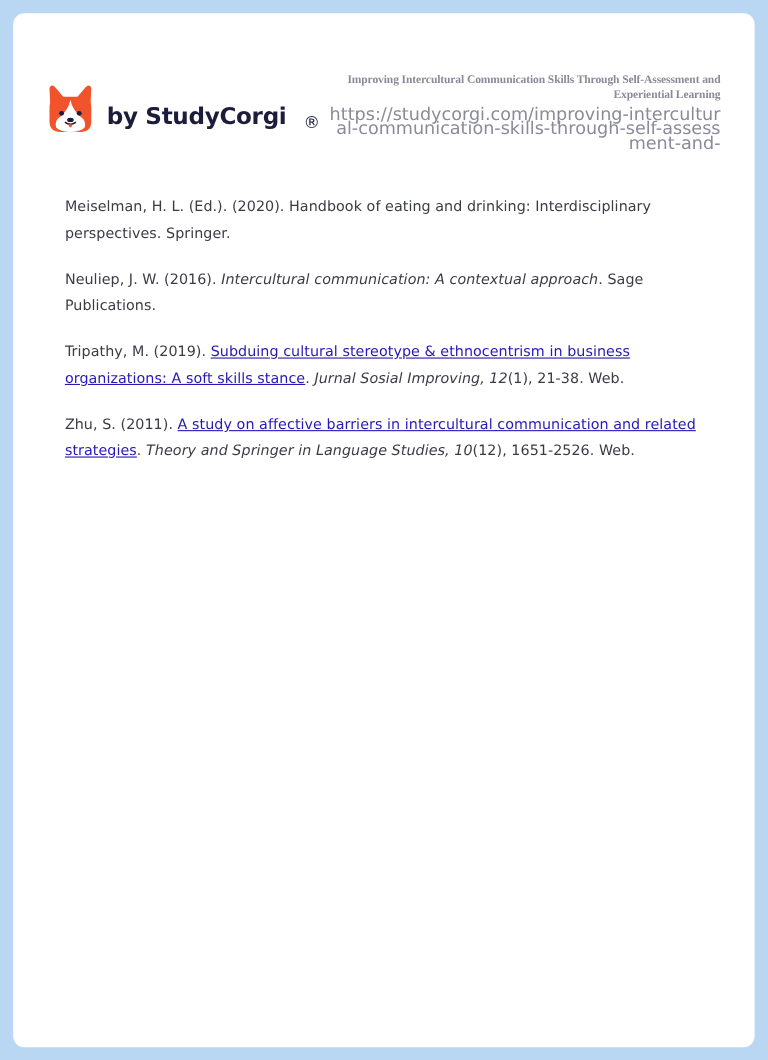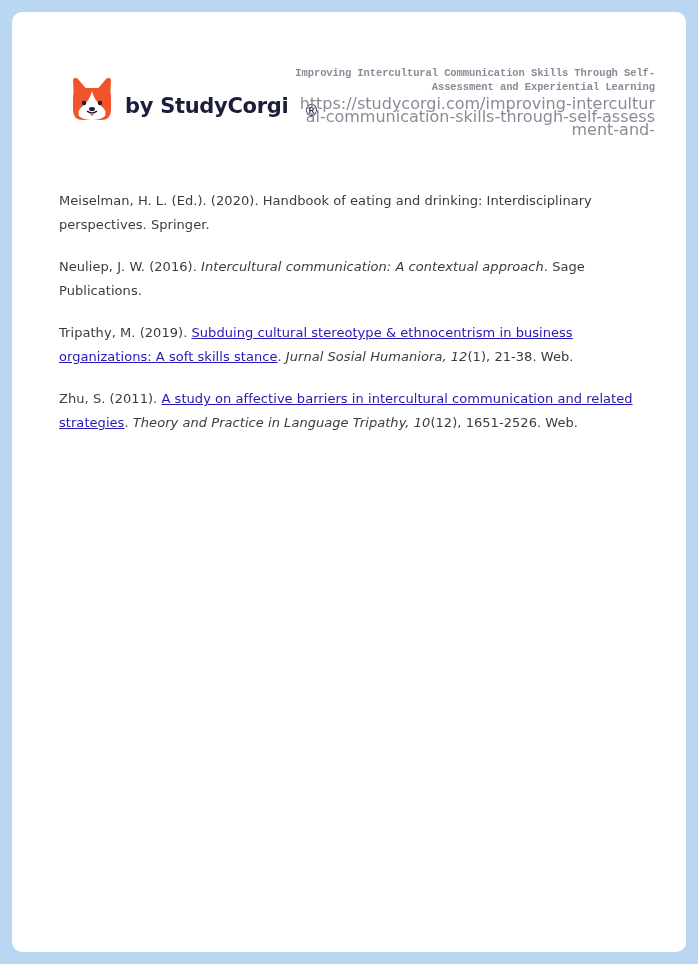--- a/index.html
+++ b/index.html
@@ -25,21 +25,21 @@
     }
     .header {
       position: absolute;
       left: 0;
       top: 0;
       width: 674px;
       height: 140px;
     }
     .logo {
       position: absolute;
-      left: 59px;
+      left: 31px;
       top: 64px;
       display: flex;
       align-items: center;
     }
     .logo-mark {
       width: 42px;
       height: 46px;
       display: block;
     }
     .logo-text {
@@ -61,21 +61,21 @@
       color: #1b1d3a;
     }
     .doc-meta {
       position: absolute;
       right: 31px;
       top: 54px;
       width: 360px;
       text-align: right;
     }
     .doc-title {
-      font-family: Liberation Mono, monospace;
+      font-family: Liberation Serif, serif;
       font-weight: bold;
       font-size: 10.5px;
       line-height: 14px;
       color: #8a8a98;
       letter-spacing: -0.1px;
     }
     .doc-url {
       margin-top: 3px;
       font-family: "DejaVu Sans", sans-serif;
       font-size: 16px;
@@ -87,21 +87,21 @@
       position: absolute;
       left: 47px;
       top: 165px;
       width: 580px;
     }
     .ref {
       font-family: "DejaVu Sans", sans-serif;
       font-size: 13px;
       line-height: 24px;
       color: #3b3b44;
-      margin: 12px 0 18px 0;
+      margin: 0 0 18px 0;
       letter-spacing: 0.05px;
     }
     .ref i {
       font-style: italic;
     }
     .ref a {
       color: #1a0dab;
       color: #2518b5;
       text-decoration: underline;
     }
@@ -149,21 +149,21 @@
     <p class="ref">
       <span>Meiselman, H. L. (Ed.). (2020). Handbook of eating and drinking: Interdisciplinary perspectives. Springer.</span>
     </p>
 
     <p class="ref">
       <span>Neuliep, J. W. (2016). </span><i>Intercultural communication: A contextual approach</i><span>. Sage Publications.</span>
     </p>
 
 
     <p class="ref">
-      <span>Tripathy, M. (2019). </span><a href="#">Subduing cultural stereotype &amp; ethnocentrism in business organizations: A soft skills stance</a><span>. </span><i>Jurnal Sosial Humaniora, </i><i>12</i><span>(1), 21-38. Web.</span>
+      <span>Tripathy, M. (2019). </span><a href="#">Subduing cultural stereotype &amp; ethnocentrism in business organizations: A soft skills stance</a><span>. </span><i>Jurnal Sosial Improving, </i><i>12</i><span>(1), 21-38. Web.</span>
     </p>
 
     <p class="ref">
-      <span>Zhu, S. (2011). </span><a href="#">A study on affective barriers in intercultural communication and related strategies</a><span>. </span><i>Theory and Practice in Language Tripathy, </i><i>10</i><span>(12), 1651-2526. Web.</span>
+      <span>Zhu, S. (2011). </span><a href="#">A study on affective barriers in intercultural communication and related strategies</a><span>. </span><i>Theory and Springer in Language Studies, </i><i>10</i><span>(12), 1651-2526. Web.</span>
     </p>
 
   </div>
 </div>
 
 </body></html>

